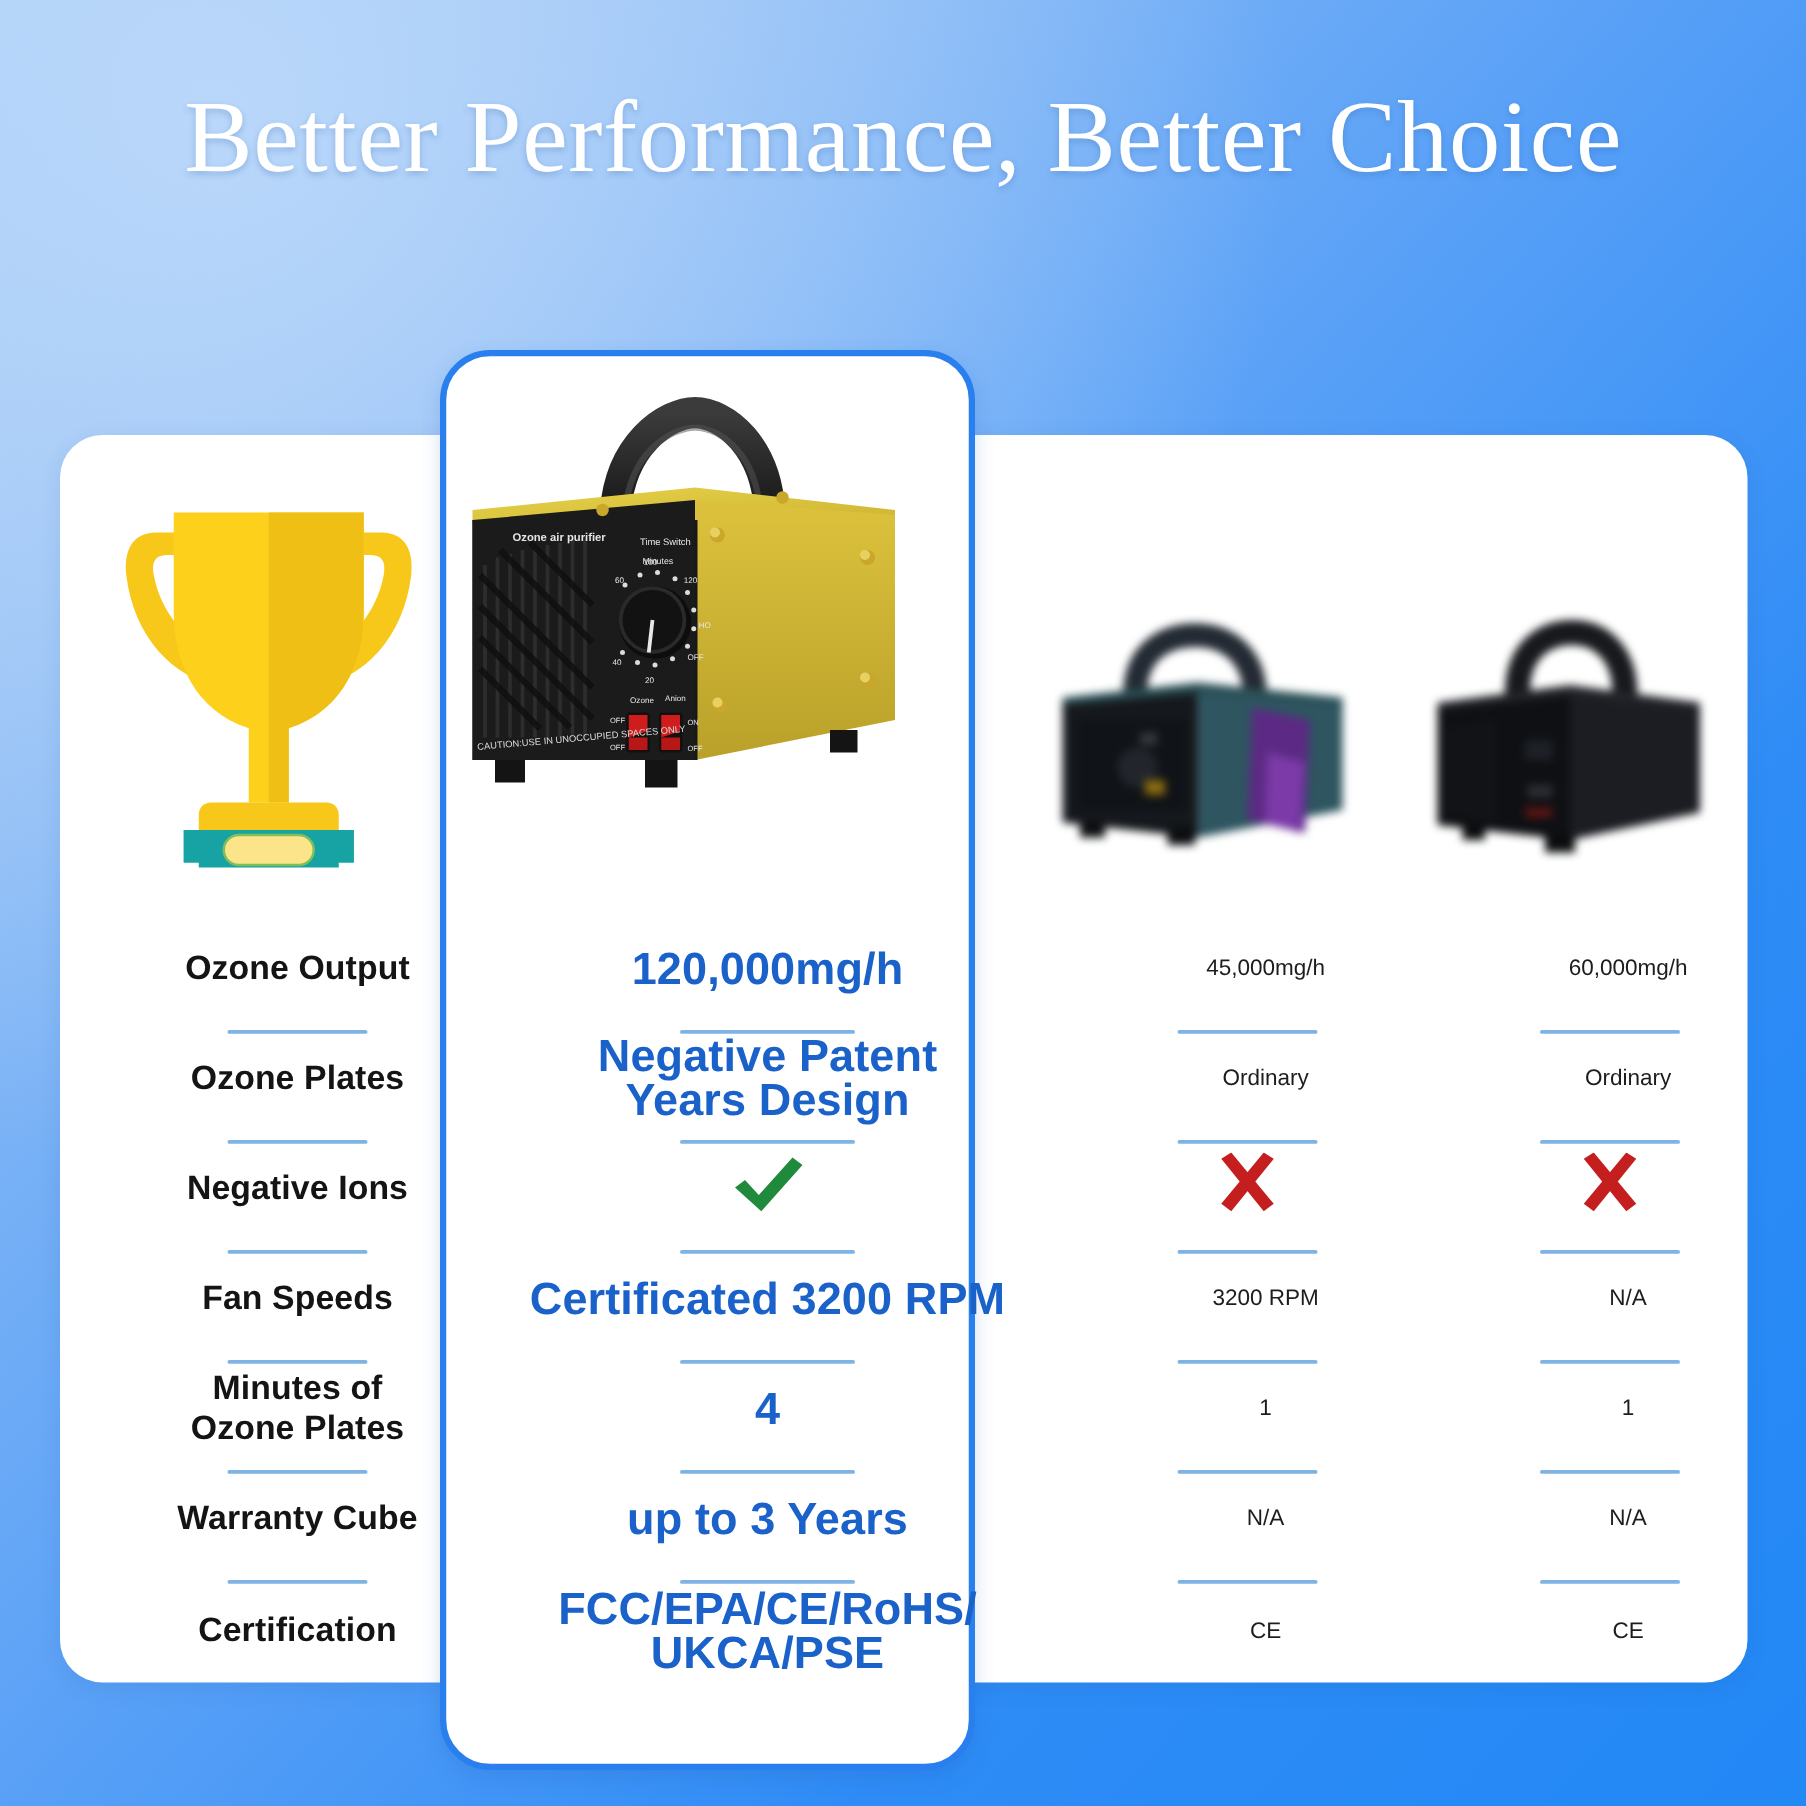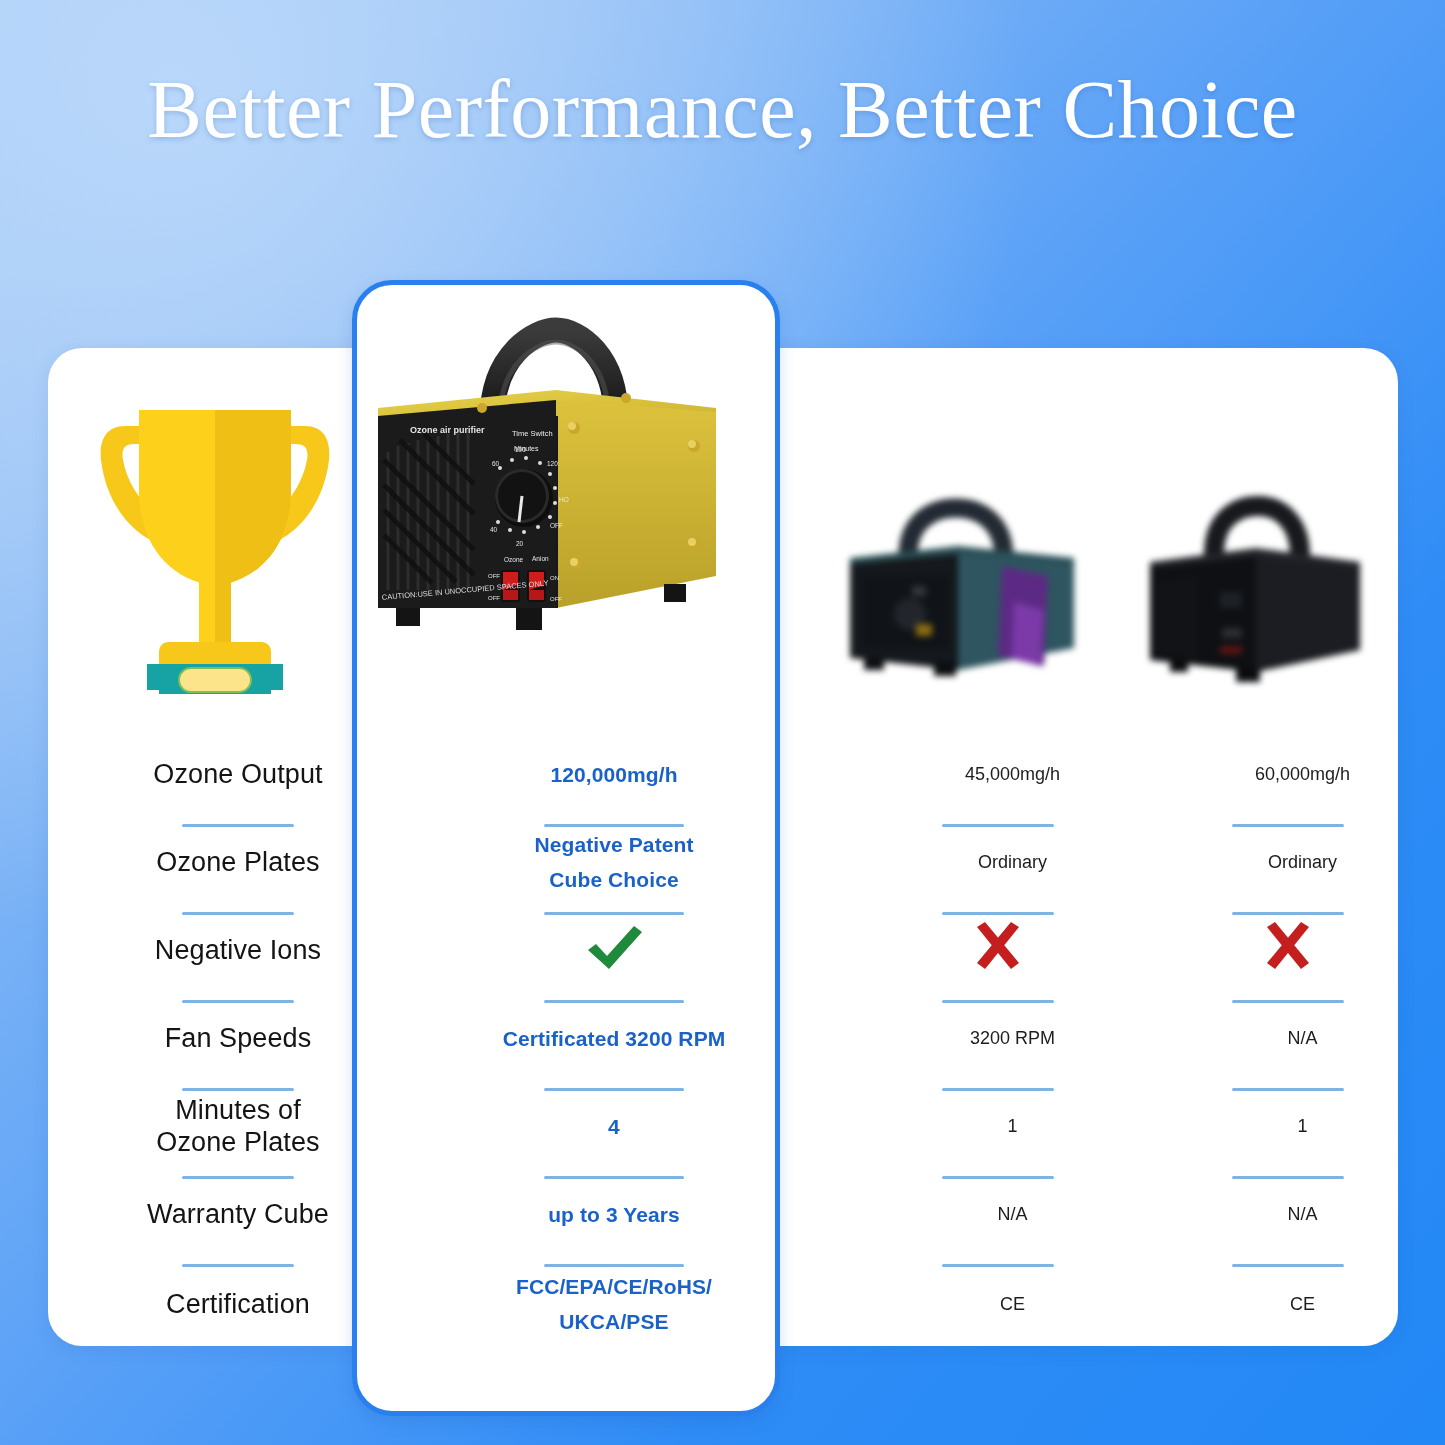--- a/index.html
+++ b/index.html
@@ -61,25 +61,25 @@
     display:flex;flex-direction:column;
     align-items:center;justify-content:center;
     text-align:center;
   }
   .c-label{left:30px;width:320px;}
   .c-main {left:354px;width:424px;}
   .c-one  {left:800px;width:300px;}
   .c-two  {left:1090px;width:300px;}
 
   .lbl{
-    font-size:27px;font-weight:normal;color:#141414;
+    font-size:27px;font-weight:bold;color:#141414;
     line-height:32px;letter-spacing:.1px;
   }
   .val-main{
-    font-size:21px;font-weight:bold;color:#1a62c9;
+    font-size:36px;font-weight:bold;color:#1a62c9;
     line-height:35px;letter-spacing:.1px;
   }
   .val-other{
     font-size:18px;font-weight:normal;color:#1d1d1d;
     line-height:32px;
     margin-left:29px;
   }
   .divider{
     position:absolute;left:50%;transform:translateX(-50%);
     width:112px;height:3px;background:#7db4e4;border-radius:2px;
@@ -298,21 +298,21 @@
     <div class="divider" style="left:950px;top:6px"></div>
     <div class="divider" style="left:1240px;top:6px"></div>
   </div>
 
   <div class="row" style="height:88px">
     <div class="cell c-label">
       <div class="lbl">Ozone Plates</div>
     </div>
     <div class="cell c-main">
       <div class="val-main">Negative Patent</div>
-      <div class="val-main">Cube Choice</div>
+      <div class="val-main">Years Design</div>
     </div>
     <div class="cell c-one">
       <div class="val-other">Ordinary</div>
     </div>
     <div class="cell c-two">
       <div class="val-other">Ordinary</div>
     </div>
   </div>
 
   <div style="position:relative;height:0">

